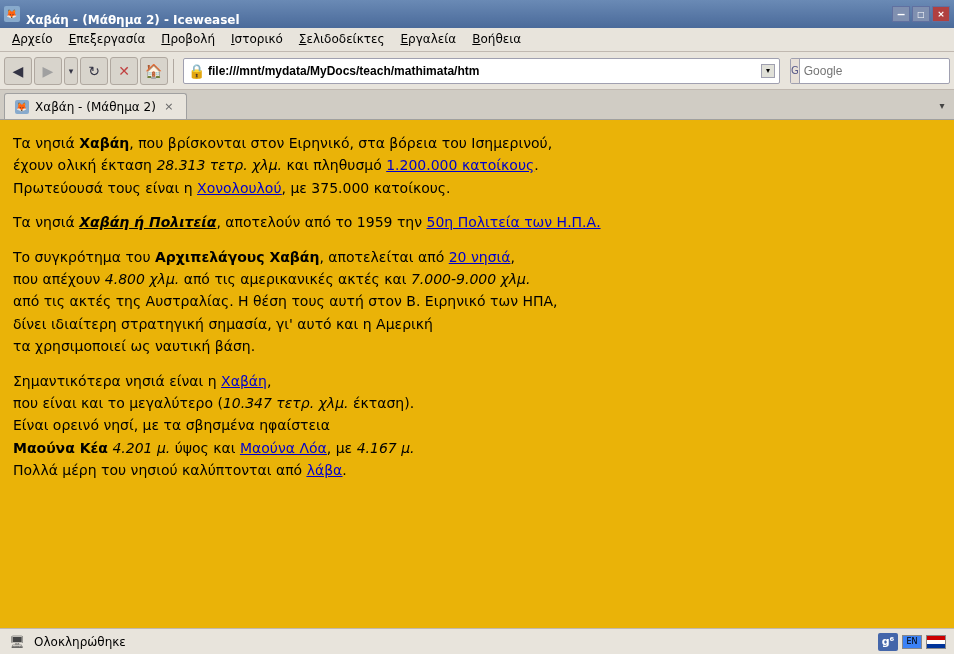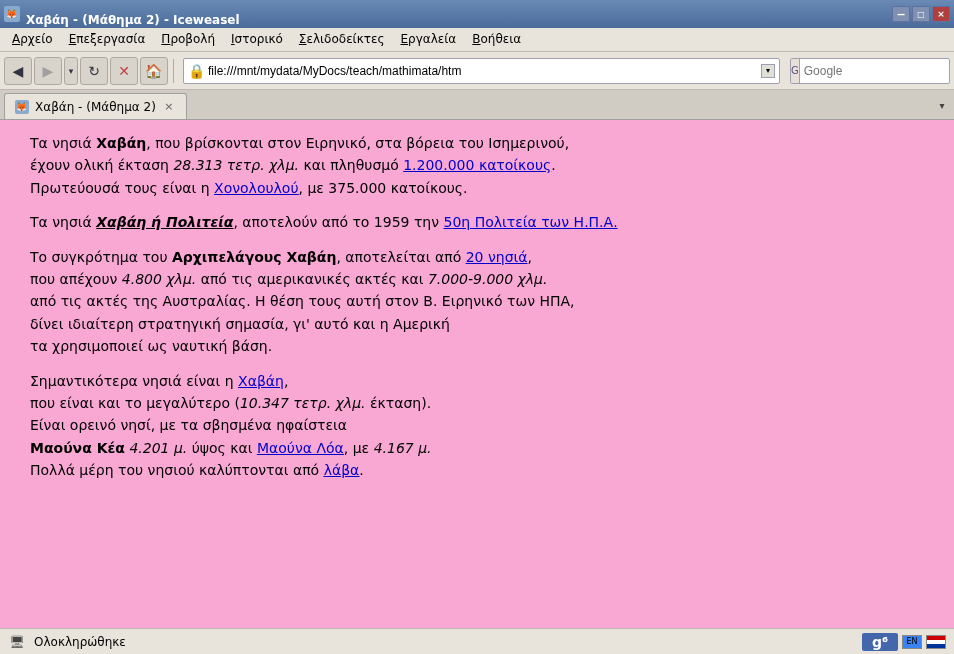--- a/index.html
+++ b/index.html
@@ -100,20 +100,21 @@
       margin-right: 4px;
       font-size: 14px;
       color: #557;
     }
     .address-input {
       flex: 1;
       border: none;
       outline: none;
       font-size: 12px;
       background: transparent;
+      font-weight: bold;
     }
     .address-dropdown {
       width: 14px; height: 14px;
       border: 1px solid #a0a0b0;
       background: #e0e0d8;
       cursor: pointer;
       display: flex; align-items: center; justify-content: center;
       font-size: 8px;
     }
 
@@ -182,22 +183,22 @@
     }
     .tabbar-arrow {
       margin-left: auto;
       width: 24px; height: 28px;
       display: flex; align-items: center; justify-content: center;
       cursor: pointer; font-size: 10px; color: #444;
     }
 
     
     .content {
-      background: #f9a8d4;
-      padding: 12px 30px;
+      background: #eab308;
+      padding: 12px 13px;
       height: calc(654px - 28px - 24px - 38px - 30px - 26px);
       overflow-y: auto;
       font-size: 14px;
       line-height: 1.6;
       color: #000;
     }
 
     .content p {
       margin-bottom: 12px;
     }
@@ -227,24 +228,24 @@
     .status-right {
       display: flex; align-items: center; gap: 4px;
     }
     .status-flag {
       width: 20px; height: 14px;
       border: 1px solid #888;
       font-size: 9px;
       display: flex; align-items: center; justify-content: center;
     }
     .status-addon {
-      width: 36px; height: 18px;
+      width: 20px; height: 18px;
       background: #4466aa;
       display: flex; align-items: center; justify-content: center;
-      font-size: 14px; color: white; font-weight: bold;
+      font-size: 11px; color: white; font-weight: bold;
       border-radius: 2px;
     }
   </style>
 </head>
 <body>
 
 <div class="titlebar">
   <div class="titlebar-icon">🦊</div>
   <span class="titlebar-title">Χαβάη - (Μάθημα 2) - Iceweasel</span>
   <div class="titlebar-buttons">

